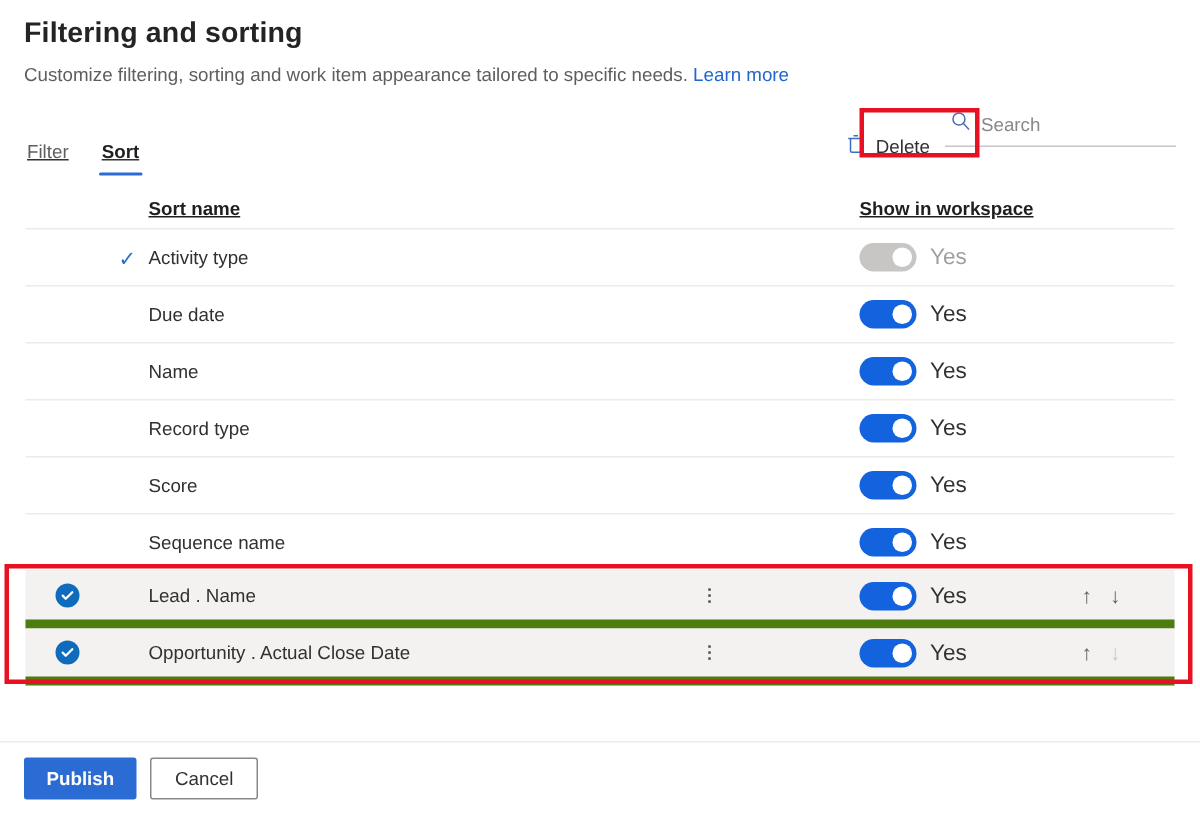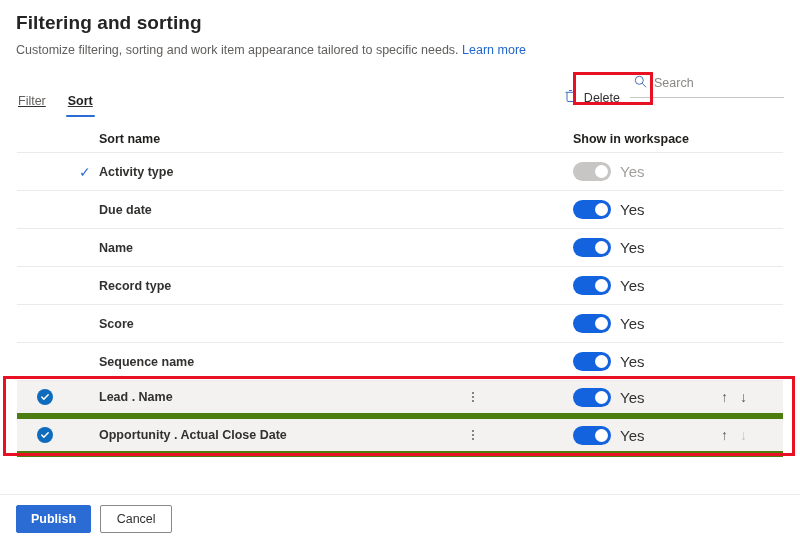--- a/index.html
+++ b/index.html
@@ -140,20 +140,21 @@
     box-sizing: border-box;
   }
   .table-header {
     display: flex;
     align-items: center;
     height: 27px;
     font-size: 12.5px;
     font-weight: 600;
     color: #201f1e;
     border-bottom: 1px solid #edebe9;
+    text-decoration: underline;
   }
   .col-check   { width: 82px; flex: 0 0 82px; display:flex; align-items:center; }
   .col-name    { flex: 1 1 auto; }
   .col-more    { width: 130px; flex: 0 0 130px; display:flex; align-items:center; }
   .col-toggle  { width: 148px; flex: 0 0 148px; display: flex; align-items: center; gap: 9px; }
   .col-arrows  { width: 62px; flex: 0 0 62px; display: flex; align-items: center; gap: 12px; }
 
   .row {
     display: flex;
     align-items: center;
@@ -161,21 +162,21 @@
     font-size: 12.5px;
     color: #323130;
     border-bottom: 1px solid #edebe9;
     box-sizing: border-box;
   }
   .row.selected {
     background: #f3f2f1;
     border-bottom: 6px solid #4d7c0f;
     align-items: center;
   }
-  .row-name { color: #323130; font-size: 12.5px; font-weight: bold; }
+  .row-name { color: #323130; font-size: 12.5px; }
 
   
   .check-mark {
     color: #2b6cd4;
     font-size: 14px;
     line-height: 1;
     margin-left: 62px;
     font-weight: 500;
   }
   .checkbox-round {

